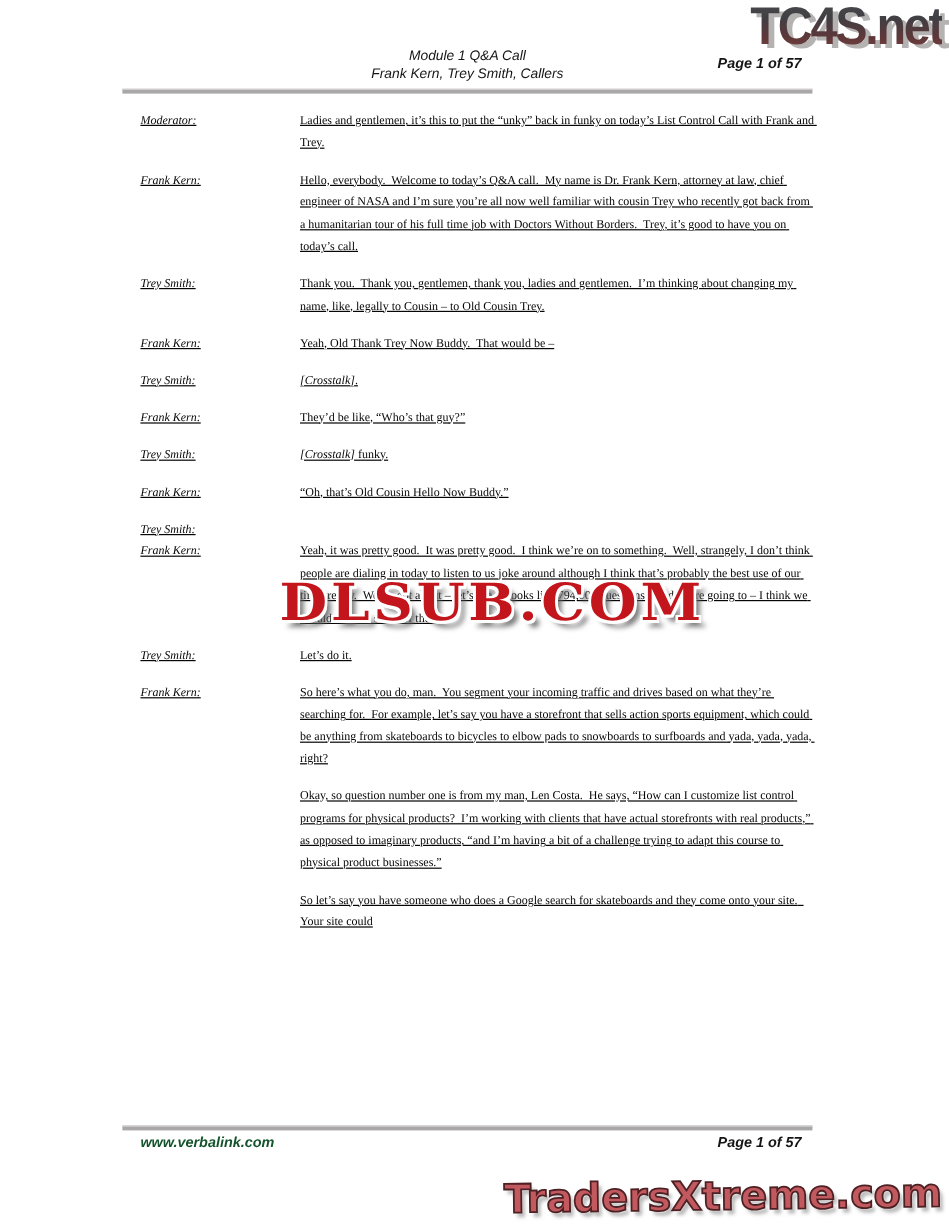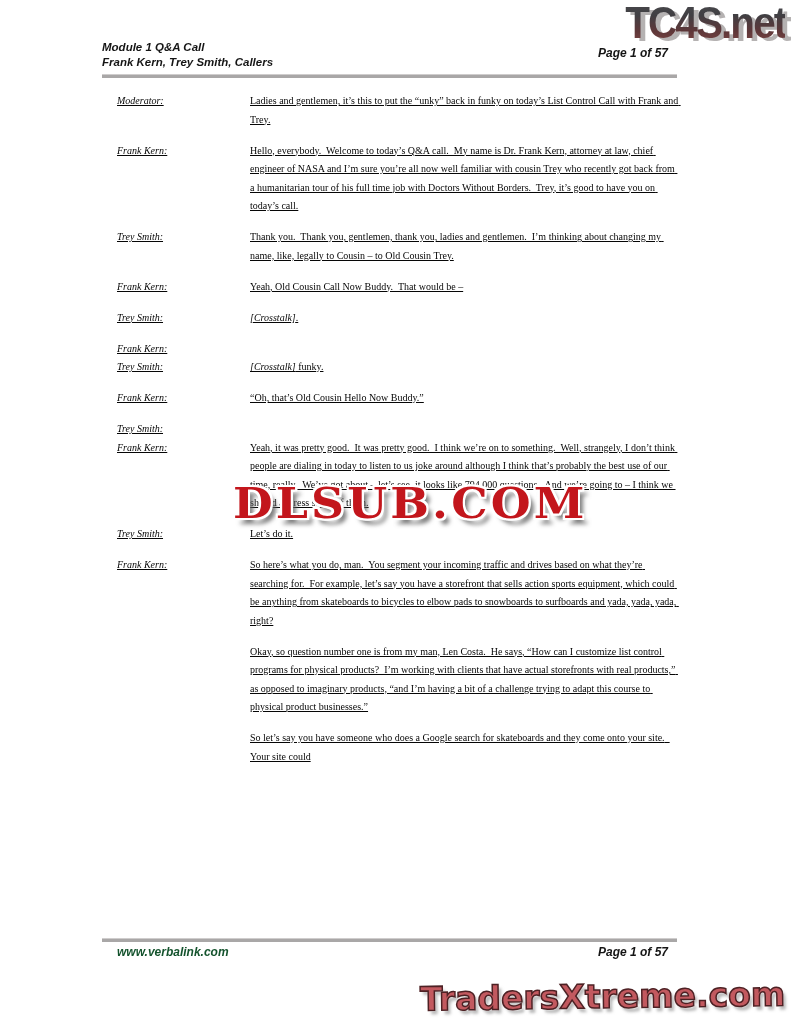--- a/index.html
+++ b/index.html
@@ -38,23 +38,23 @@
     -webkit-background-clip: text;
     background-clip: text;
     color: transparent;
     transform: scale(0.94, 1.03);
     transform-origin: top right;
   }
 
   
   .header-title {
     position: absolute; left: 102px; top: 40px; width: 575px;
-    text-align: left;
-    font-family: "Liberation Sans", sans-serif;
-    font-weight: bold; font-style: italic;
+    text-align: center;
+    font-family: "Liberation Sans", sans-serif;
+    font-weight: normal; font-style: italic;
     font-size: 11.5px; line-height: 15px;
     color: #151515;
   }
   .header-page {
     position: absolute; top: 46px; right: 123px;
     font-family: "Liberation Sans", sans-serif;
     font-weight: bold; font-style: italic;
     font-size: 12px;
     color: #151515;
   }
@@ -154,31 +154,34 @@
       </div>
       <div class="row">
         <div class="speaker">Trey Smith:</div>
         <div class="dialogue">
           <p><span class="it"></span><span>Thank you.  Thank you, gentlemen, thank you, ladies and gentlemen.  I’m thinking about changing my name, like, legally to Cousin – to Old Cousin Trey.</span></p>
         </div>
       </div>
       <div class="row">
         <div class="speaker">Frank Kern:</div>
         <div class="dialogue">
-          <p><span class="it"></span><span>Yeah, Old Cousin Call Now Buddy.  That would be –</span></p>
+          <p><span class="it"></span><span>Yeah, Old Thank Trey Now Buddy.  That would be –</span></p>
         </div>
       </div>
       <div class="row">
         <div class="speaker">Trey Smith:</div>
         <div class="dialogue">
           <p><span class="it">[Crosstalk]</span><span>.</span></p>
         </div>
       </div>
       <div class="row">
         <div class="speaker">Frank Kern:</div>
+        <div class="dialogue">
+          <p><span class="it"></span><span>They’d be like, “Who’s that guy?”</span></p>
+        </div>
       </div>
       <div class="row">
         <div class="speaker">Trey Smith:</div>
         <div class="dialogue">
           <p><span class="it">[Crosstalk]</span><span> funky.</span></p>
         </div>
       </div>
       <div class="row">
         <div class="speaker">Frank Kern:</div>
         <div class="dialogue">

